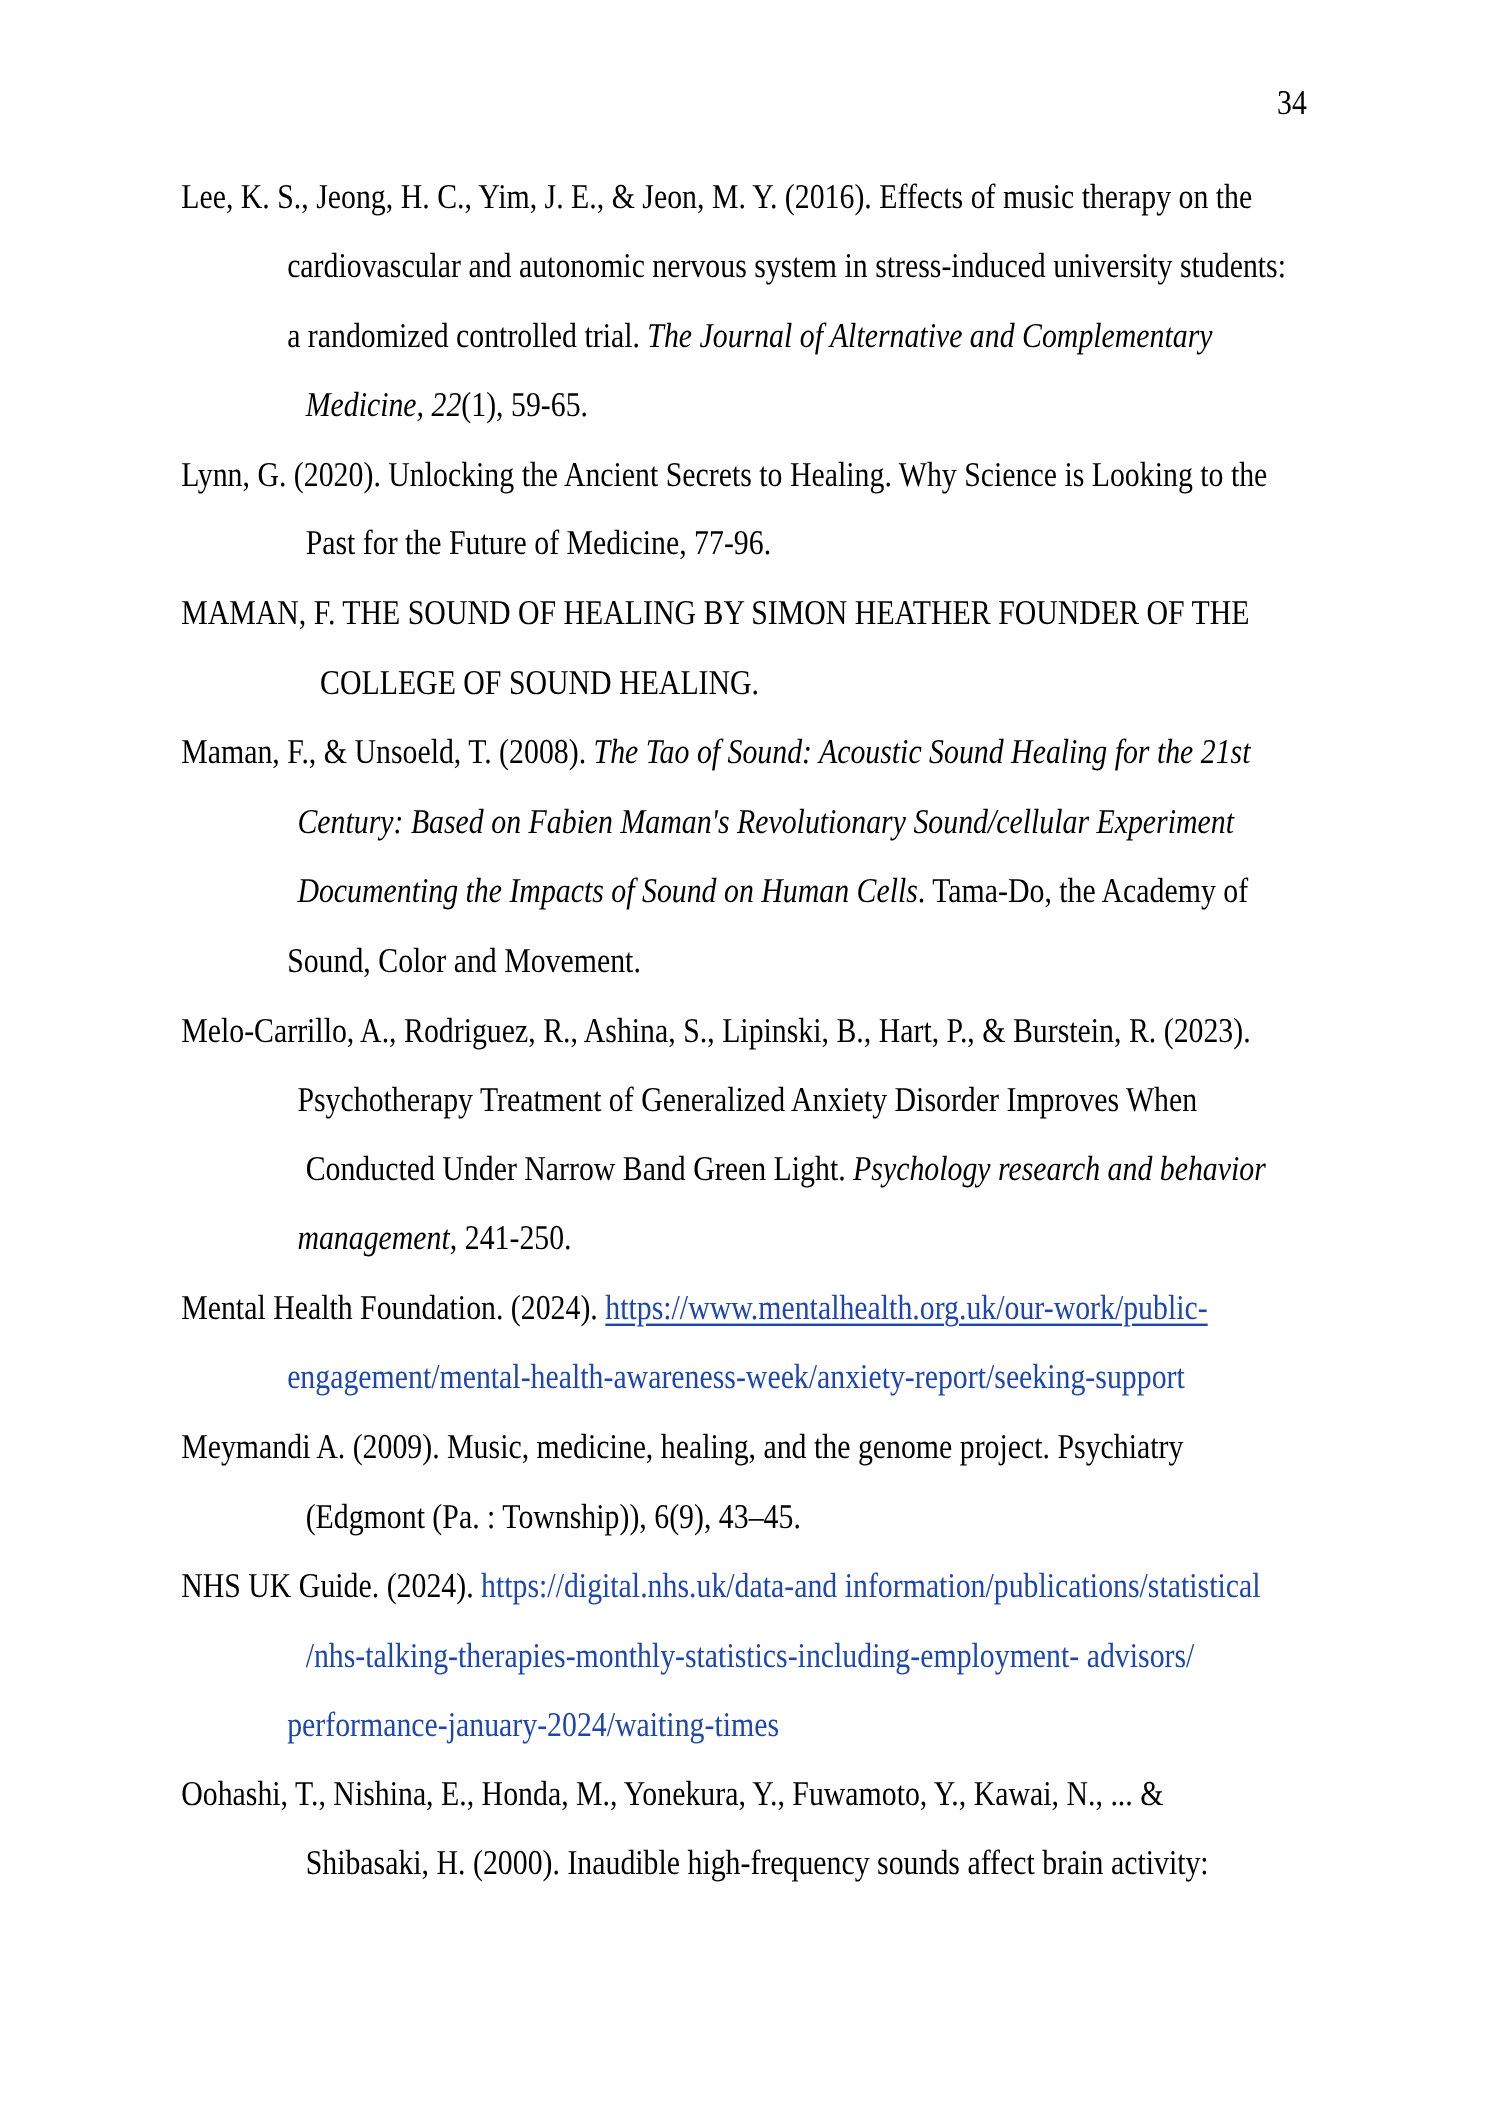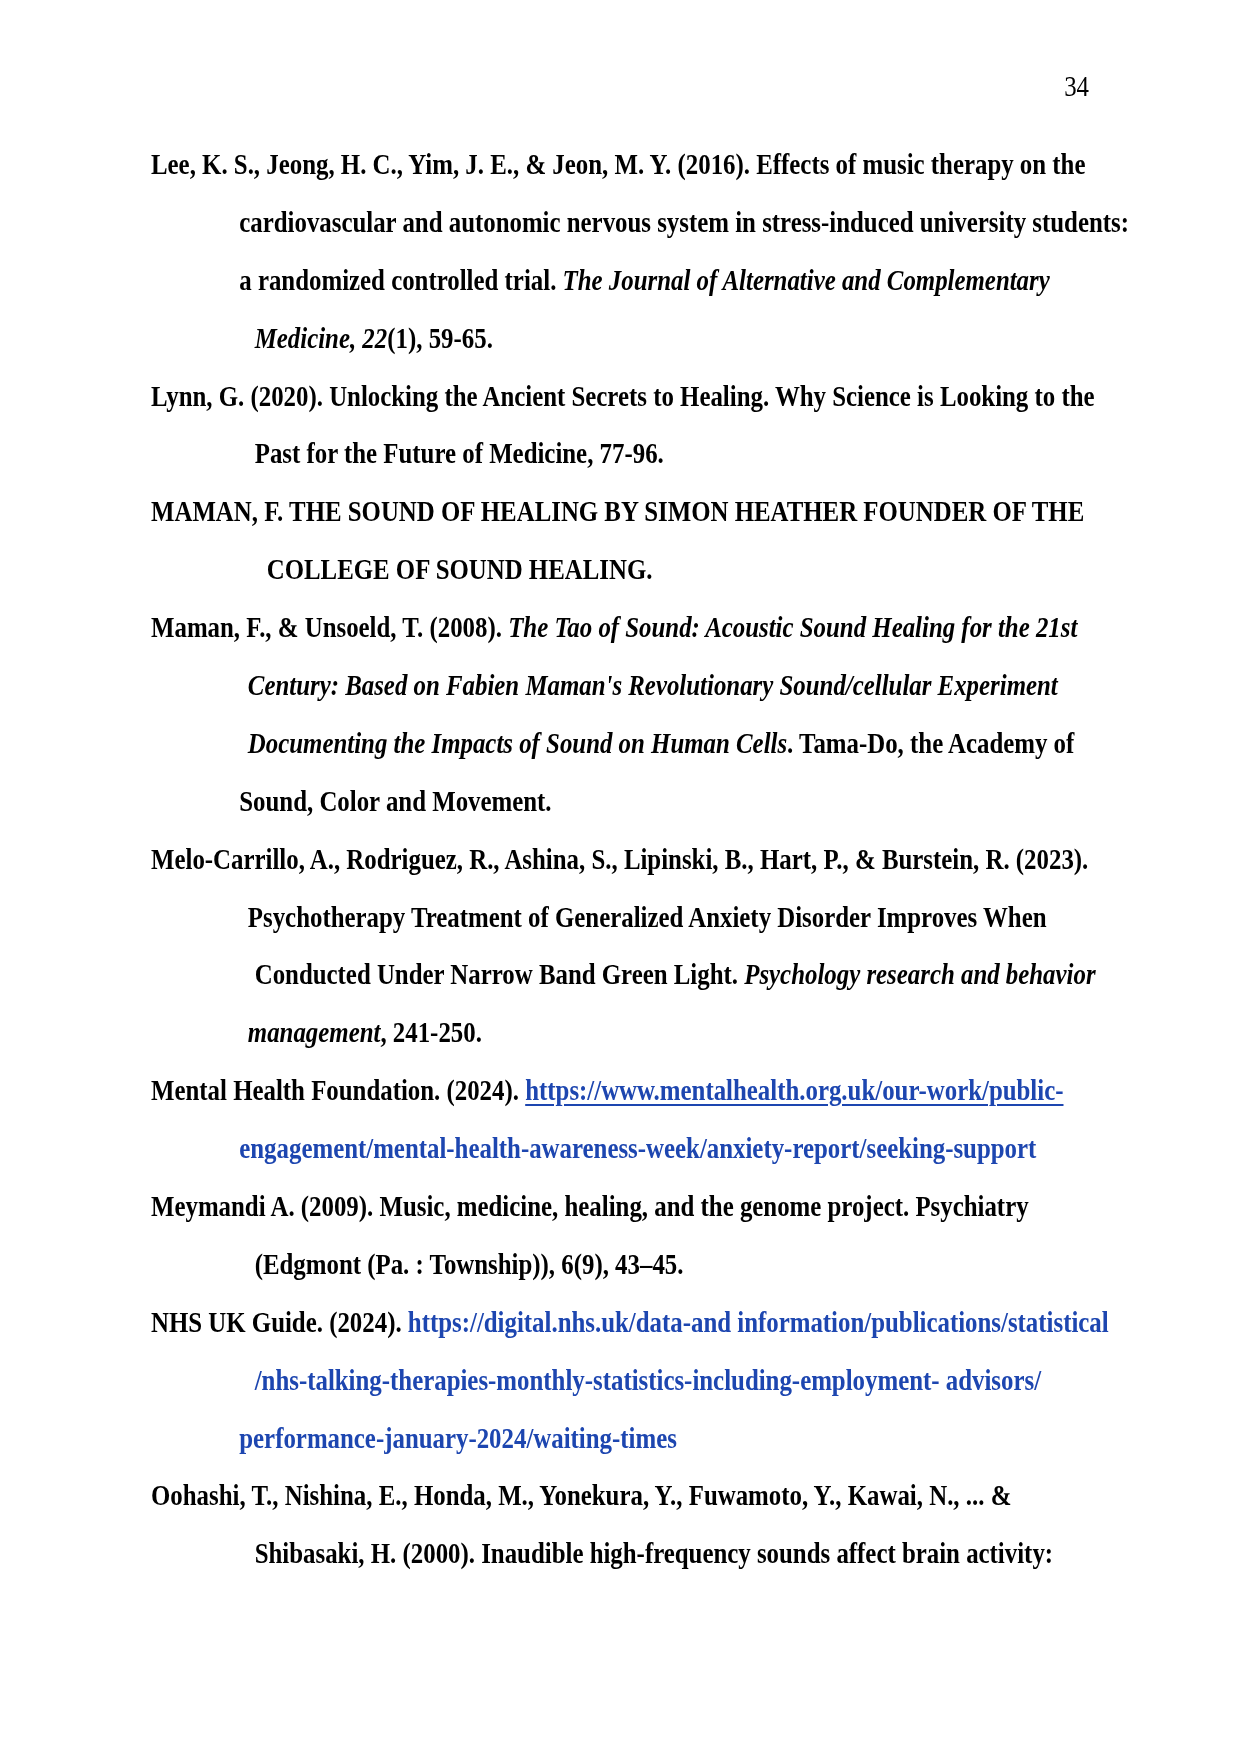--- a/index.html
+++ b/index.html
@@ -29,21 +29,20 @@
     line-height: 57.9px;
     transform: scaleX(0.857);
     transform-origin: right center;
     white-space: nowrap;
   }
   .references {
     position: absolute;
     left: 151px;
     top: 136px;
     width: 1090px;
-    font-weight: bold;
   }
   .line {
     height: 57.9px;
     line-height: 57.9px;
     font-size: 29px;
     white-space: pre;
     transform: scaleX(0.857);
     transform-origin: left center;
   }
   .ind-0 { padding-left: 0; }

